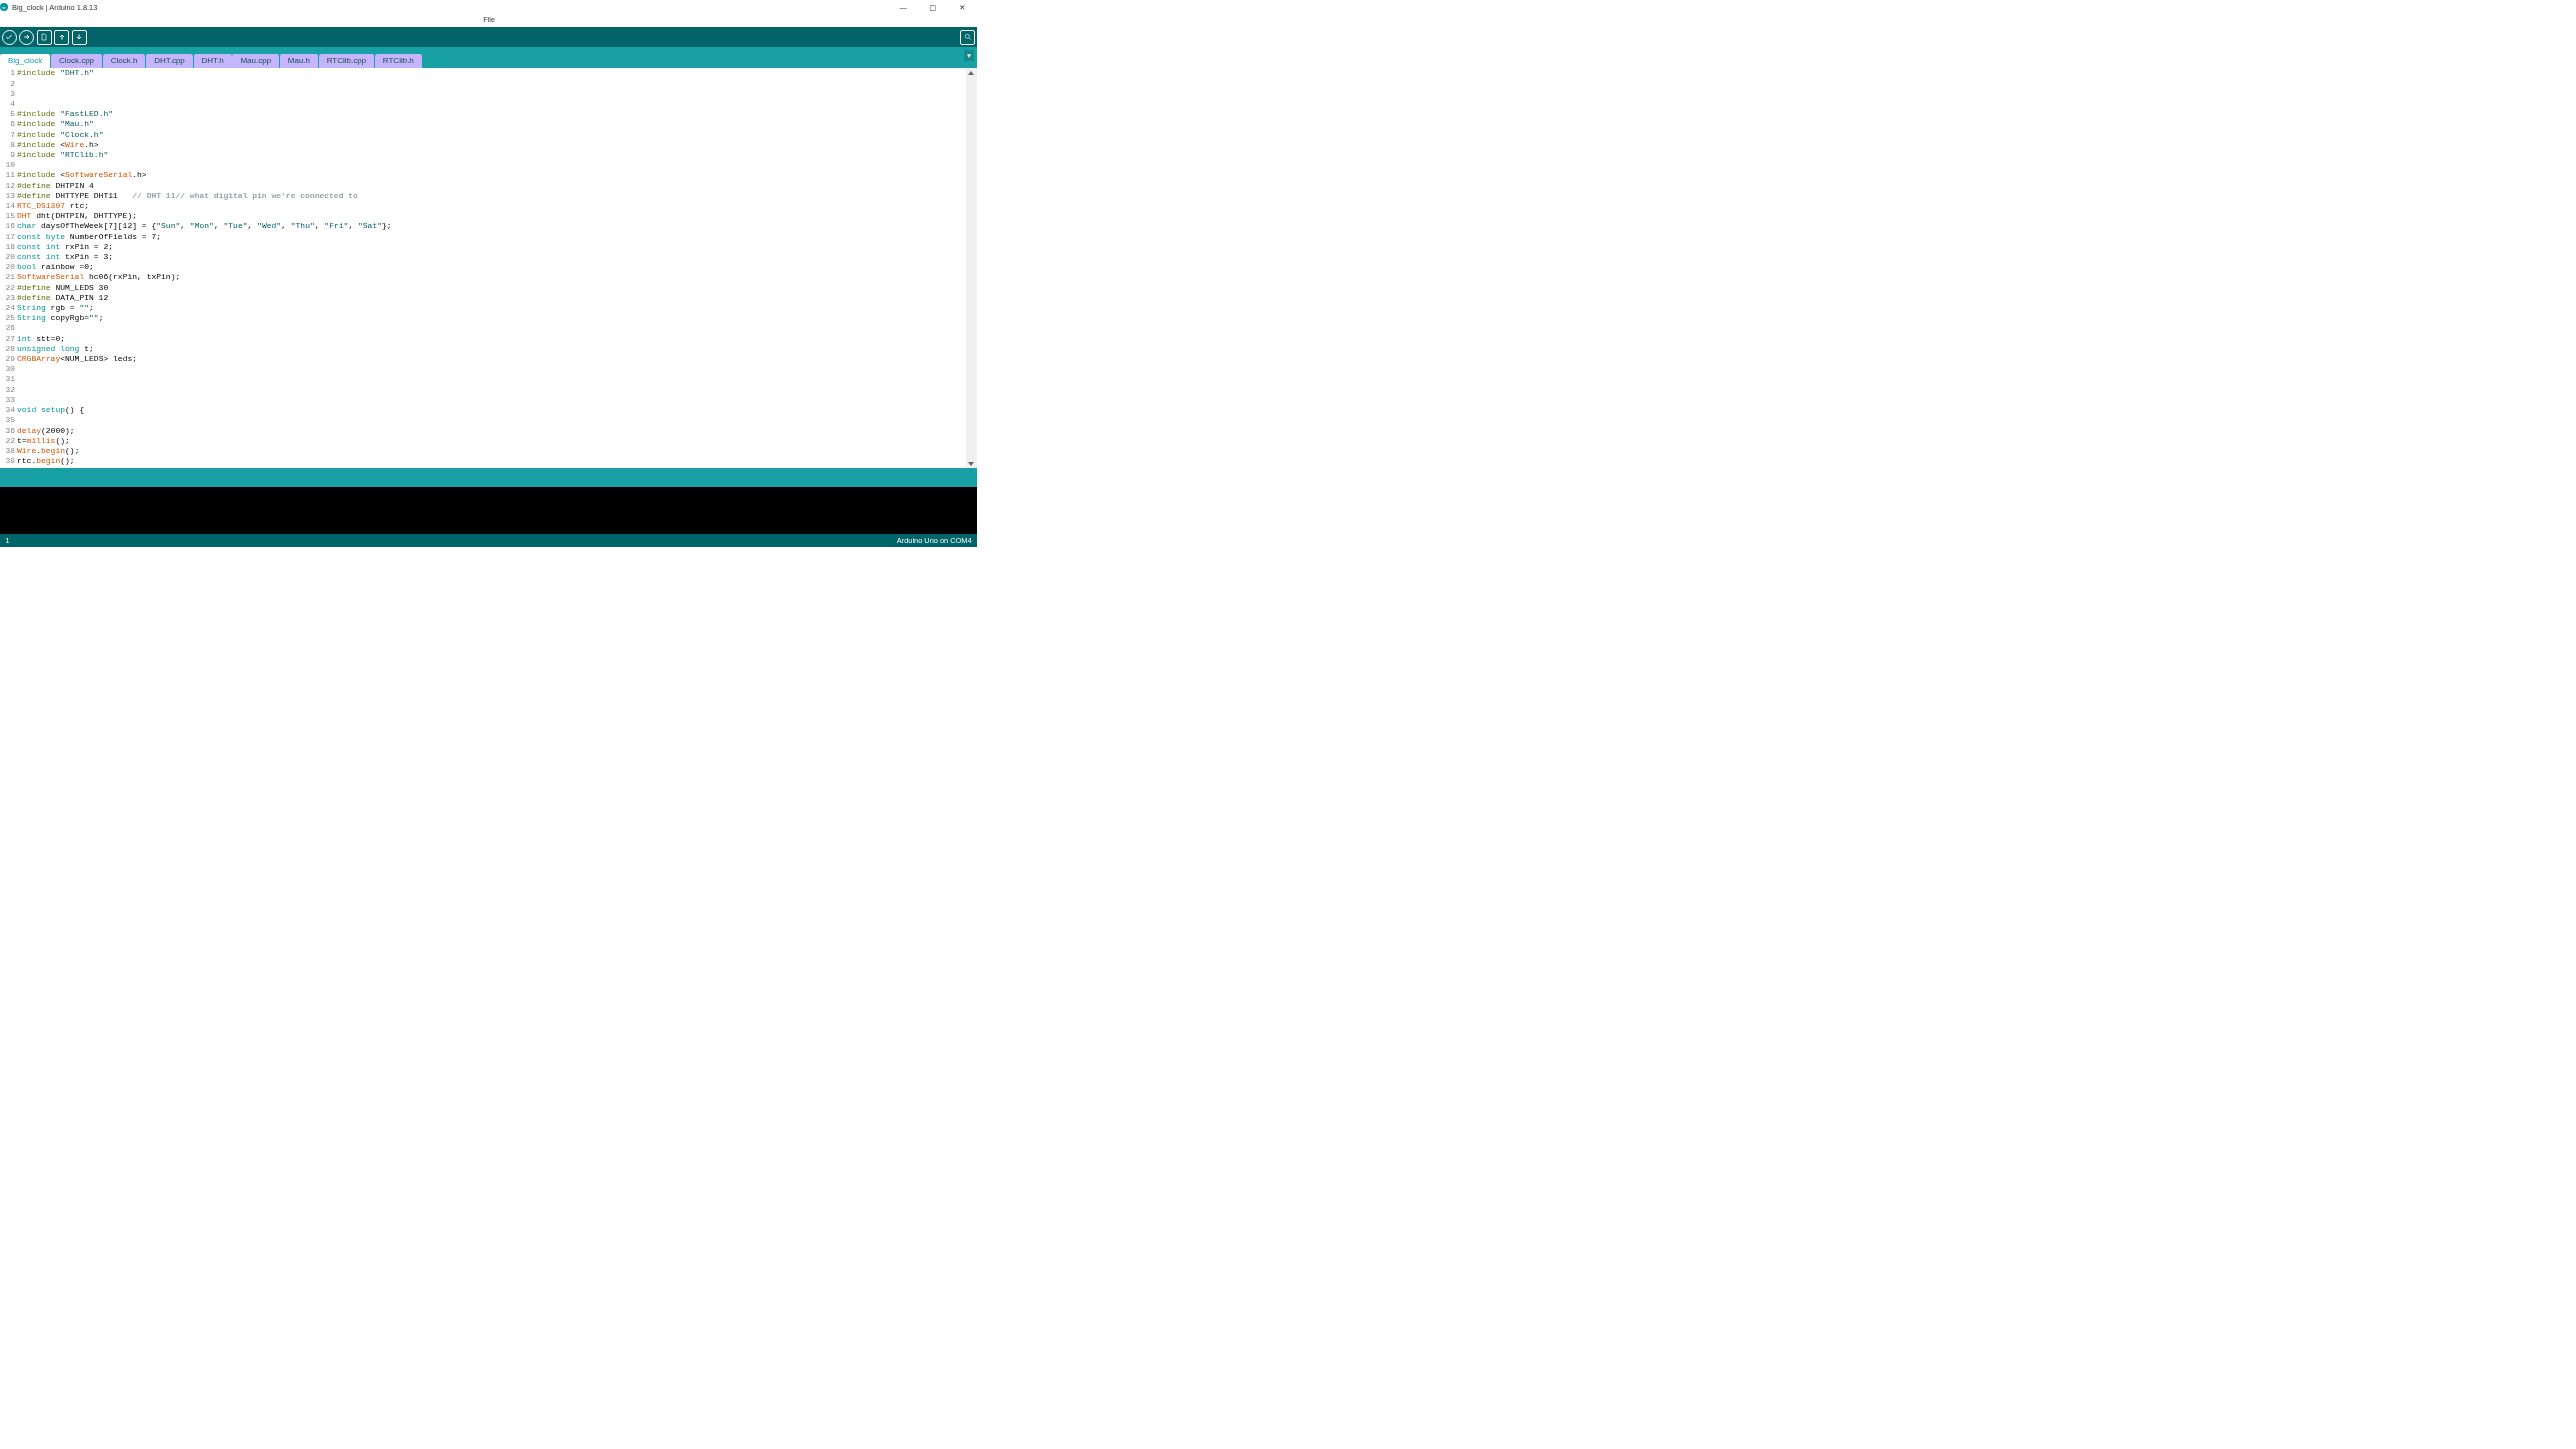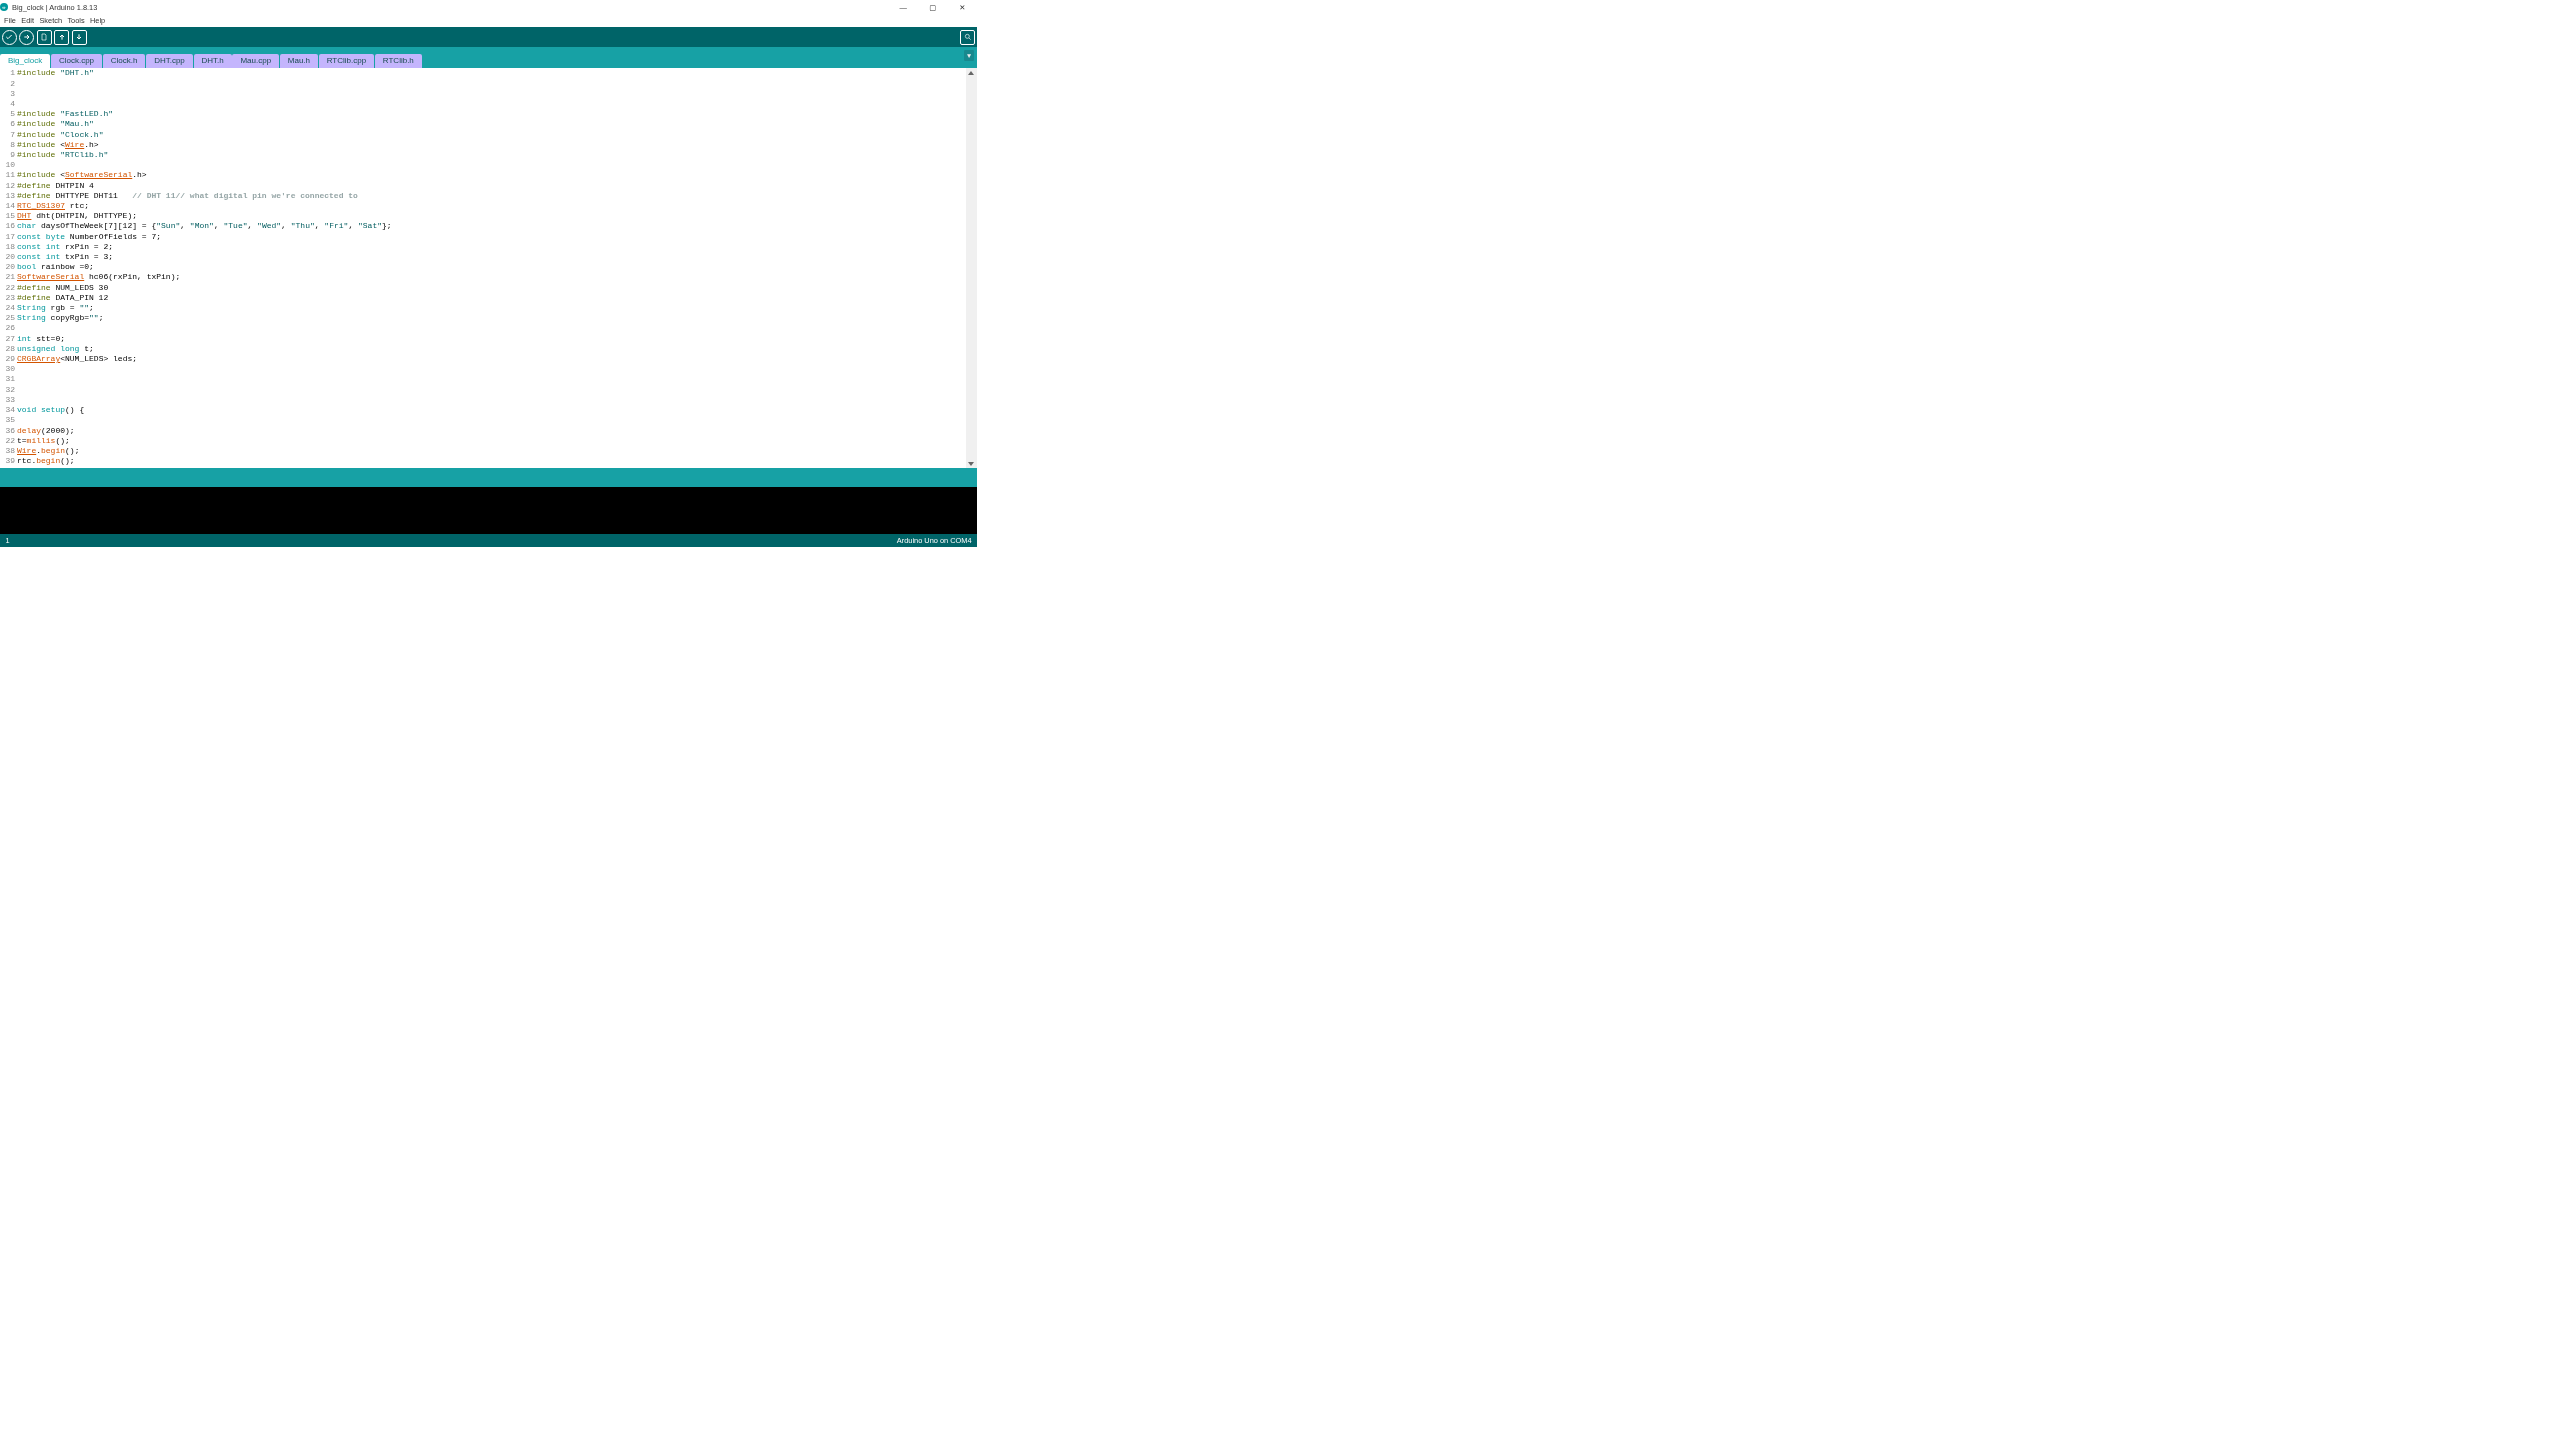--- a/index.html
+++ b/index.html
@@ -44,20 +44,21 @@
     font-size: 7.4px;
     color: #333;
   }
   .menubar {
     height: 13.4px;
     background: #fff;
     display: flex;
     align-items: center;
     padding-left: 1.3px;
     font-size: 7.4px;
+    flex-direction: column;
   }
   .menubar span { padding: 1.3px 2.7px; color: #333; }
   .toolbar {
     height: 20px;
     background: #006468;
     display: flex;
     align-items: center;
     padding: 0 2px;
   }
   .tool-btn {
@@ -135,21 +136,21 @@
     width: 17px;
     text-align: right;
     padding-right: 2px;
     color: #888;
     background: #fff;
     user-select: none;
   }
   .code { flex: 1; white-space: pre; color: #000; }
   .code .pp { color: #5e6d03; }      
   .code .kw { color: #00979c; }      
-  .code .type { color: #d35400; text-decoration: underline; }    
+  .code .type { color: #d35400; }    
   .code .str { color: #005c5f; }     
   .code .cmt { color: #95a5a6; font-weight: bold; }
   .code .fn { color: #d35400; }
   .scrollbar-v {
     width: 10.7px;
     background: #f0f0f0;
     position: relative;
   }
   .scrollbar-v::before, .scrollbar-v::after {
     content: "";

